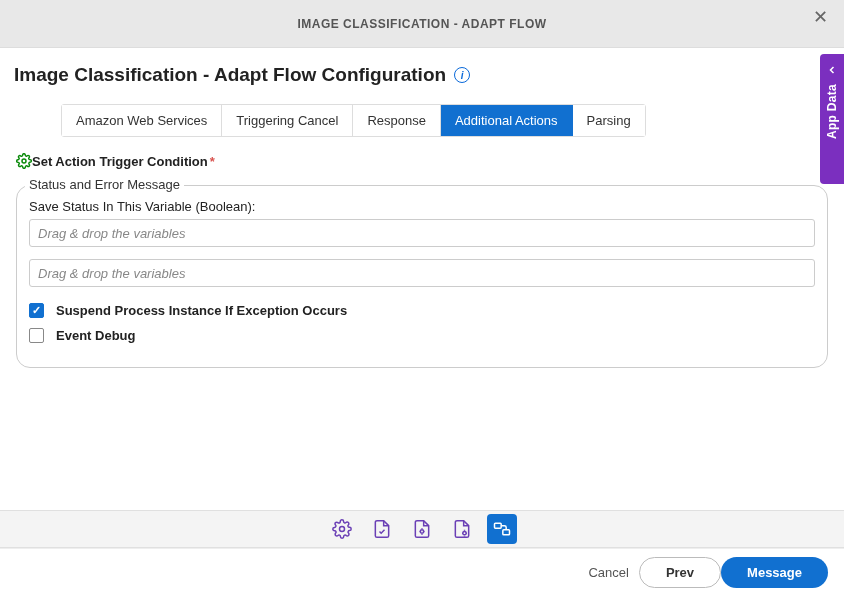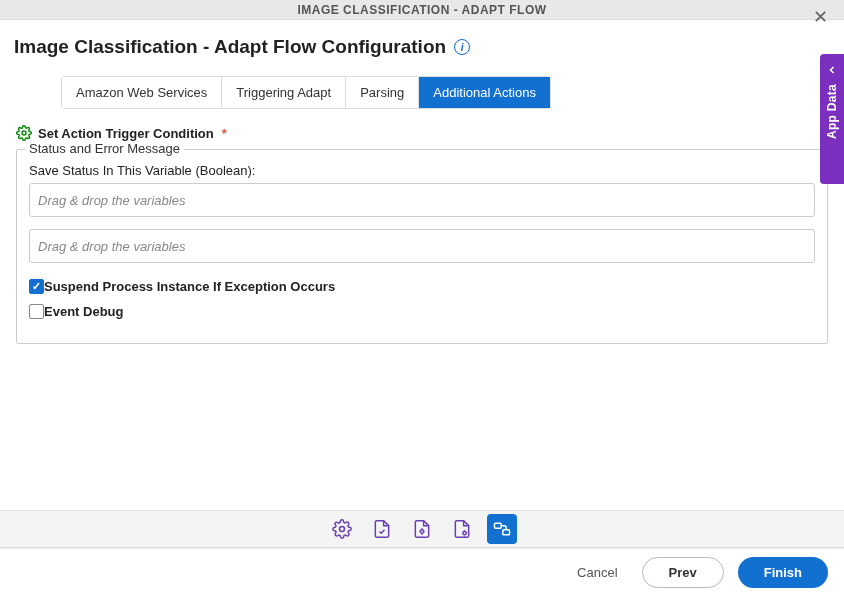--- a/index.html
+++ b/index.html
@@ -1,84 +1,85 @@
 <!DOCTYPE html>
 <html><head>
 <meta charset="utf-8">
 <style>
 * { box-sizing: border-box; margin: 0; padding: 0; }
 body { font-family: -apple-system, BlinkMacSystemFont, "Segoe UI", Arial, sans-serif; font-size: 13px; color: #333; background: #fff; width: 844px; height: 596px; overflow: hidden; position: relative; }
 
-.header-bar { background: #e8e8e8; height: 20px; display: flex; align-items: center; justify-content: center; position: relative; border-bottom: 1px solid #ddd; }
+.header-bar { background: #e8e8e8; height: 48px; display: flex; align-items: center; justify-content: center; position: relative; border-bottom: 1px solid #ddd; }
 .header-title { font-size: 12px; font-weight: 600; color: #555; letter-spacing: 0.5px; }
 .close-x { position: absolute; right: 10px; top: 4px; font-size: 18px; color: #666; cursor: pointer; padding: 2px 6px; }
 
 .content { padding: 16px 14px 0 14px; }
 .page-title-row { display: flex; align-items: center; gap: 8px; margin-bottom: 18px; }
 .page-title { font-size: 19px; font-weight: 700; color: #222; }
 .info-circle { width: 16px; height: 16px; border: 1.5px solid #0969da; border-radius: 50%; display: inline-flex; align-items: center; justify-content: center; color: #0969da; font-size: 10px; font-weight: 600; font-style: italic; cursor: pointer; }
 
 .tabs { display: flex; border: 1px solid #ddd; border-radius: 3px; width: fit-content; margin-bottom: 16px; margin-left: 47px; }
 .tab { padding: 8px 14px; font-size: 13px; color: #333; border-right: 1px solid #ddd; cursor: pointer; background: #fff; }
 .tab:last-child { border-right: none; }
 .tab.active { background: #1170d0; color: #fff; border-color: #1170d0; }
 
-.trigger-row { display: flex; align-items: center; gap: 6px; padding-left: 2px; }
+.trigger-row { display: flex; align-items: center; padding-left: 2px; }
 .gear-green { color: #0a8a0a; display: inline-flex; }
 .trigger-label { font-weight: 700; font-size: 13px; color: #222; }
 .req-star { color: #d9534f; font-weight: 700; margin-left: 2px; }
 
-.fieldset { border: 1px solid #ccc; border-radius: 2px; padding: 12px 12px 14px 12px; margin: 8px 2px; }
+.fieldset { border: 1px solid #ccc; border-radius: 14px; padding: 12px 12px 14px 12px; margin: 16px 2px; }
 .legend { font-size: 13px; color: #333; position: relative; top: -21px; background: #fff; padding: 0 4px; margin-left: -4px; width: fit-content; }
 .fieldset-inner { margin-top: -14px; }
 
 .form-label { font-size: 13px; font-weight: 400; color: #222; margin-bottom: 5px; display: block; }
-.text-input { width: 100%; height: 34px; border: 1px solid #ccc; border-radius: 3px; padding: 4px 8px; font-size: 13px; font-style: italic; color: #888; margin-bottom: 12px; }
+.text-input { width: 100%; height: 28px; border: 1px solid #ccc; border-radius: 3px; padding: 4px 8px; font-size: 13px; font-style: italic; color: #888; margin-bottom: 12px; }
 .text-input::placeholder { color: #888; font-style: italic; }
 
-.check-row { display: flex; align-items: center; gap: 0; margin-top: 4px; margin-bottom: 10px; }
+.check-row { display: flex; align-items: center; gap: 12px; margin-top: 4px; margin-bottom: 10px; }
 .checkbox { width: 15px; height: 15px; border: 1.5px solid #888; border-radius: 2px; display: inline-flex; align-items: center; justify-content: center; cursor: pointer; flex-shrink: 0; }
 .checkbox.checked { background: #1170d0; border-color: #1170d0; }
 .checkbox.checked::after { content: "✓"; color: #fff; font-size: 11px; font-weight: 700; line-height: 1; }
 .check-label { font-size: 13px; font-weight: 700; color: #222; }
 
 .app-data-tab { position: absolute; right: 0; top: 54px; background: #7b2fbf; color: #fff; width: 24px; height: 130px; display: flex; flex-direction: column; align-items: center; justify-content: flex-start; padding-top: 10px; cursor: pointer; border-top-left-radius: 4px; border-bottom-left-radius: 4px; }
 .app-data-tab svg { margin-bottom: 8px; }
 .app-data-text { writing-mode: vertical-rl; transform: rotate(180deg); font-size: 12px; font-weight: 600; letter-spacing: 0.3px; }
 
 .toolbar { position: absolute; bottom: 48px; left: 0; right: 0; height: 38px; background: #f4f4f4; border-top: 1px solid #e0e0e0; border-bottom: 1px solid #e0e0e0; display: flex; align-items: center; justify-content: center; gap: 10px; }
 .toolbar-icon { width: 30px; height: 30px; display: inline-flex; align-items: center; justify-content: center; cursor: pointer; border-radius: 4px; }
 .toolbar-icon.active { background: #1170d0; }
 .toolbar-icon.active svg { stroke: #fff; }
 .toolbar-icon svg { stroke: #6a3fb5; }
 
-.footer { position: absolute; bottom: 0; left: 0; right: 0; height: 48px; display: flex; align-items: center; justify-content: flex-end; gap: 14px; padding: 0 16px; border-top: 1px solid #eee; }
+.footer { position: absolute; bottom: 0; left: 0; right: 0; height: 48px; display: flex; align-items: center; justify-content: flex-end; gap: 0; padding: 0 16px; border-top: 1px solid #eee; }
 .btn-link { color: #555; font-size: 13px; cursor: pointer; padding: 6px 10px; }
 .btn-outline { border: 1px solid #bbb; background: #fff; color: #333; font-size: 13px; font-weight: 600; padding: 7px 26px; border-radius: 18px; cursor: pointer; text-align: center; }
 .btn-primary { background: #1170d0; color: #fff; font-size: 13px; font-weight: 700; padding: 8px 26px; border-radius: 18px; border: none; cursor: pointer; }
 </style>
 </head>
 <body>
 
 <div class="header-bar">
   <span class="header-title">IMAGE CLASSIFICATION - ADAPT FLOW</span>
   <span class="close-x">✕</span>
 </div>
 
 <div class="content">
   <div class="page-title-row">
     <h1 class="page-title">Image Classification - Adapt Flow Configuration</h1>
     <span class="info-circle">i</span>
   </div>
 
   <div class="tabs">
     <div class="tab">Amazon Web Services</div>
-    <div class="tab">Triggering Adapt</div>
+    <div class="tab">Triggering Cancel</div>
+    <div class="tab">Response</div>
+    <div class="tab active">Additional Actions</div>
     <div class="tab">Parsing</div>
-    <div class="tab active">Additional Actions</div>
   </div>
 
   <div class="trigger-row">
     <span class="gear-green">
       <svg width="16" height="16" viewBox="0 0 24 24" fill="none" stroke="#0a8a0a" stroke-width="2.2">
           <circle cx="12" cy="12" r="3"></circle>
           <path d="M19.4 15a1.65 1.65 0 0 0 .33 1.82l.06.06a2 2 0 1 1-2.83 2.83l-.06-.06a1.65 1.65 0 0 0-1.82-.33 1.65 1.65 0 0 0-1 1.51V21a2 2 0 1 1-4 0v-.09a1.65 1.65 0 0 0-1-1.51 1.65 1.65 0 0 0-1.82.33l-.06.06a2 2 0 1 1-2.83-2.83l.06-.06a1.65 1.65 0 0 0 .33-1.82 1.65 1.65 0 0 0-1.51-1H3a2 2 0 1 1 0-4h.09a1.65 1.65 0 0 0 1.51-1 1.65 1.65 0 0 0-.33-1.82l-.06-.06a2 2 0 1 1 2.83-2.83l.06.06a1.65 1.65 0 0 0 1.82.33h0a1.65 1.65 0 0 0 1-1.51V3a2 2 0 1 1 4 0v.09a1.65 1.65 0 0 0 1 1.51h0a1.65 1.65 0 0 0 1.82-.33l.06-.06a2 2 0 1 1 2.83 2.83l-.06.06a1.65 1.65 0 0 0-.33 1.82v0a1.65 1.65 0 0 0 1.51 1H21a2 2 0 1 1 0 4h-.09a1.65 1.65 0 0 0-1.51 1z"></path>
         </svg>
     </span>
     <span class="trigger-label">Set Action Trigger Condition</span>
@@ -148,14 +149,14 @@
         <rect x="3" y="5" width="8" height="6" rx="1"></rect>
         <rect x="13" y="13" width="8" height="6" rx="1"></rect>
         <path d="M11 8h4a2 2 0 0 1 2 2v3"></path>
       </svg>
   </span>
 </div>
 
 <div class="footer">
   <span class="btn-link">Cancel</span>
   <button class="btn-outline">Prev</button>
-  <button class="btn-primary">Finish</button>
+  <button class="btn-primary">Message</button>
 </div>
 
 </body></html>

